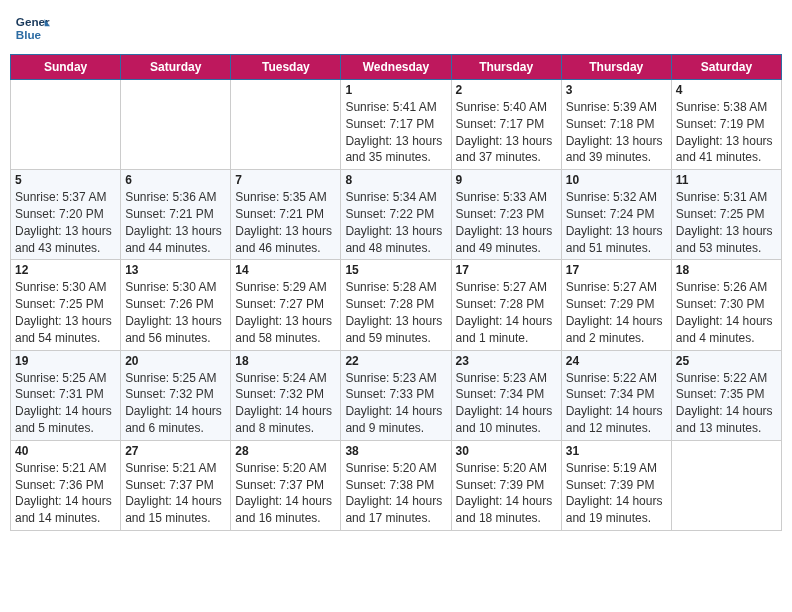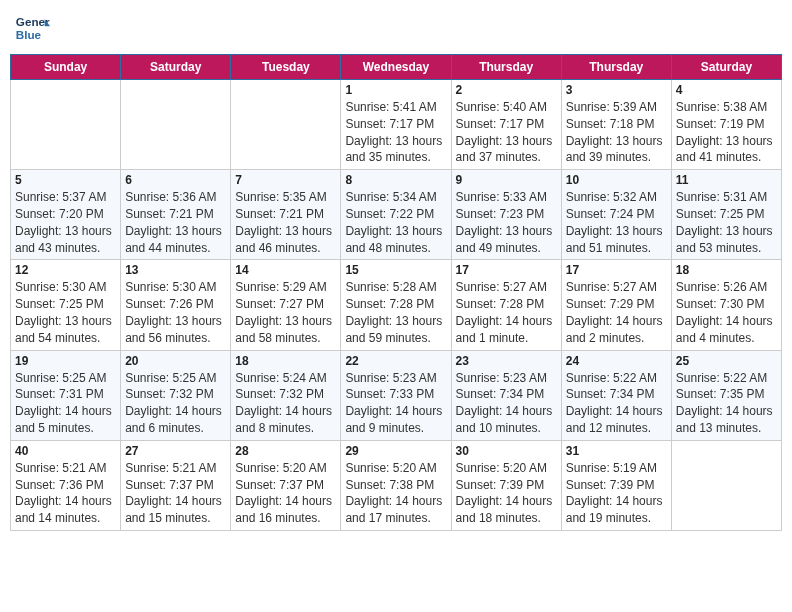--- a/index.html
+++ b/index.html
@@ -236,21 +236,21 @@
         </td>
         <td>
           <span class="day-number">27</span>
           <div class="day-info">Sunrise: 5:21 AM<br>Sunset: 7:37 PM<br>Daylight: 14 hours<br>and 15 minutes.</div>
         </td>
         <td>
           <span class="day-number">28</span>
           <div class="day-info">Sunrise: 5:20 AM<br>Sunset: 7:37 PM<br>Daylight: 14 hours<br>and 16 minutes.</div>
         </td>
         <td>
-          <span class="day-number">29</span>
+          <span class="day-number">38</span>
           <div class="day-info">Sunrise: 5:20 AM<br>Sunset: 7:38 PM<br>Daylight: 14 hours<br>and 17 minutes.</div>
         </td>
         <td>
           <span class="day-number">30</span>
           <div class="day-info">Sunrise: 5:20 AM<br>Sunset: 7:39 PM<br>Daylight: 14 hours<br>and 18 minutes.</div>
         </td>
         <td>
           <span class="day-number">31</span>
           <div class="day-info">Sunrise: 5:19 AM<br>Sunset: 7:39 PM<br>Daylight: 14 hours<br>and 19 minutes.</div>
         </td>

